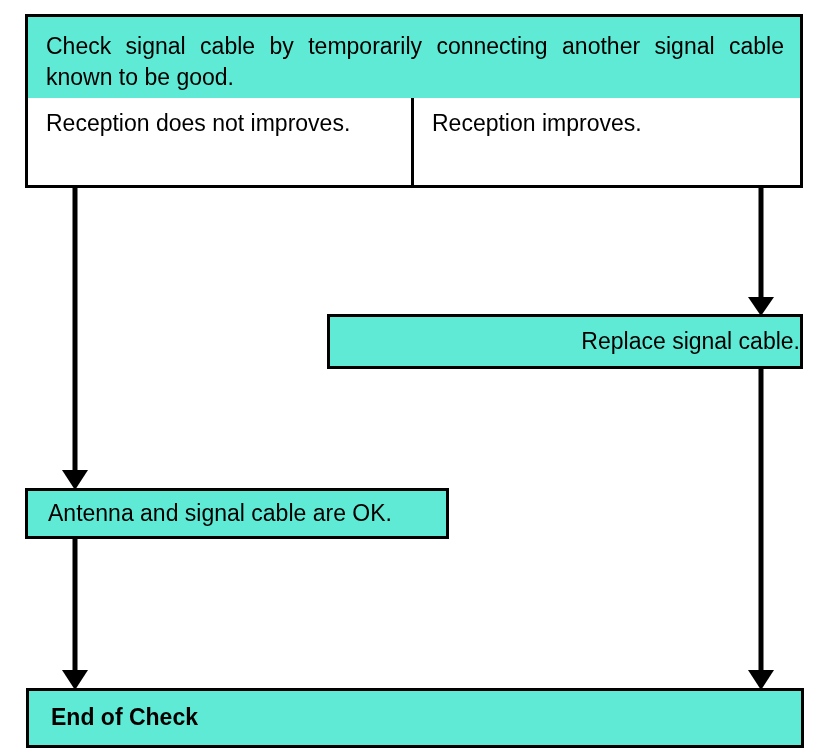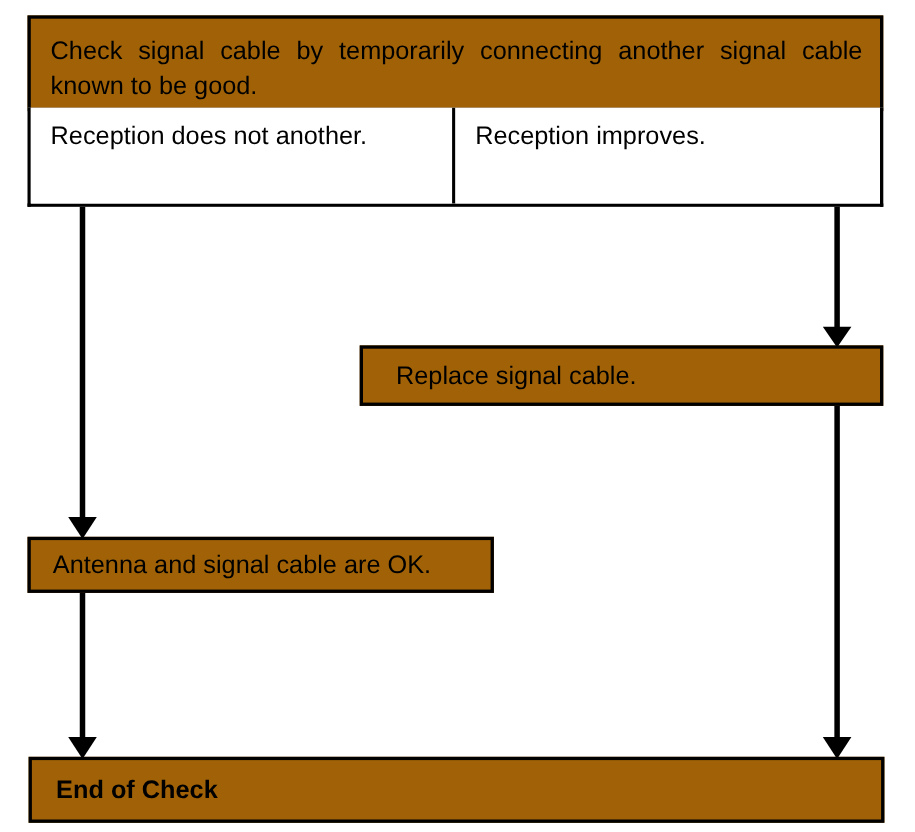--- a/index.html
+++ b/index.html
@@ -14,21 +14,21 @@
     position: relative;
     width: 832px;
     height: 756px;
     background: #ffffff;
     overflow: hidden;
   }
   .node {
     position: absolute;
     box-sizing: border-box;
     border: 3px solid #000000;
-    background: #a16207;
+    background: #5eead4;
     display: flex;
     align-items: center;
   }
   .node .node-text {
     font-size: 23px;
     line-height: 1.35;
     color: #000000;
     padding: 0 0 0 18px;
     width: 100%;
     box-sizing: border-box;
@@ -78,20 +78,21 @@
     padding: 10px 12px 0 18px;
   }
   #node-replace {
     left: 327px;
     top: 314px;
     width: 476px;
     height: 55px;
   }
   #node-replace .node-text {
     padding-left: 30px;
+    text-align: right;
   }
   #node-antenna {
     left: 25px;
     top: 488px;
     width: 424px;
     height: 51px;
   }
   #node-antenna .node-text {
     padding-left: 20px;
   }
@@ -118,21 +119,21 @@
 <body>
 
 <div id="flowchart-root">
 
   <div class="node" id="node-check">
     <div class="node-text">Check signal cable by temporarily connecting another signal cable known to be good.</div>
   </div>
 
   <div id="node-branch-row">
     <div class="branch-cell" id="cell-no-improve">
-      <div class="node-text">Reception does not another.</div>
+      <div class="node-text">Reception does not improves.</div>
     </div>
     <div class="branch-cell" id="cell-improves">
       <div class="node-text">Reception improves.</div>
     </div>
   </div>
 
   <div class="node" id="node-replace">
     <div class="node-text">Replace signal cable.</div>
   </div>
 

